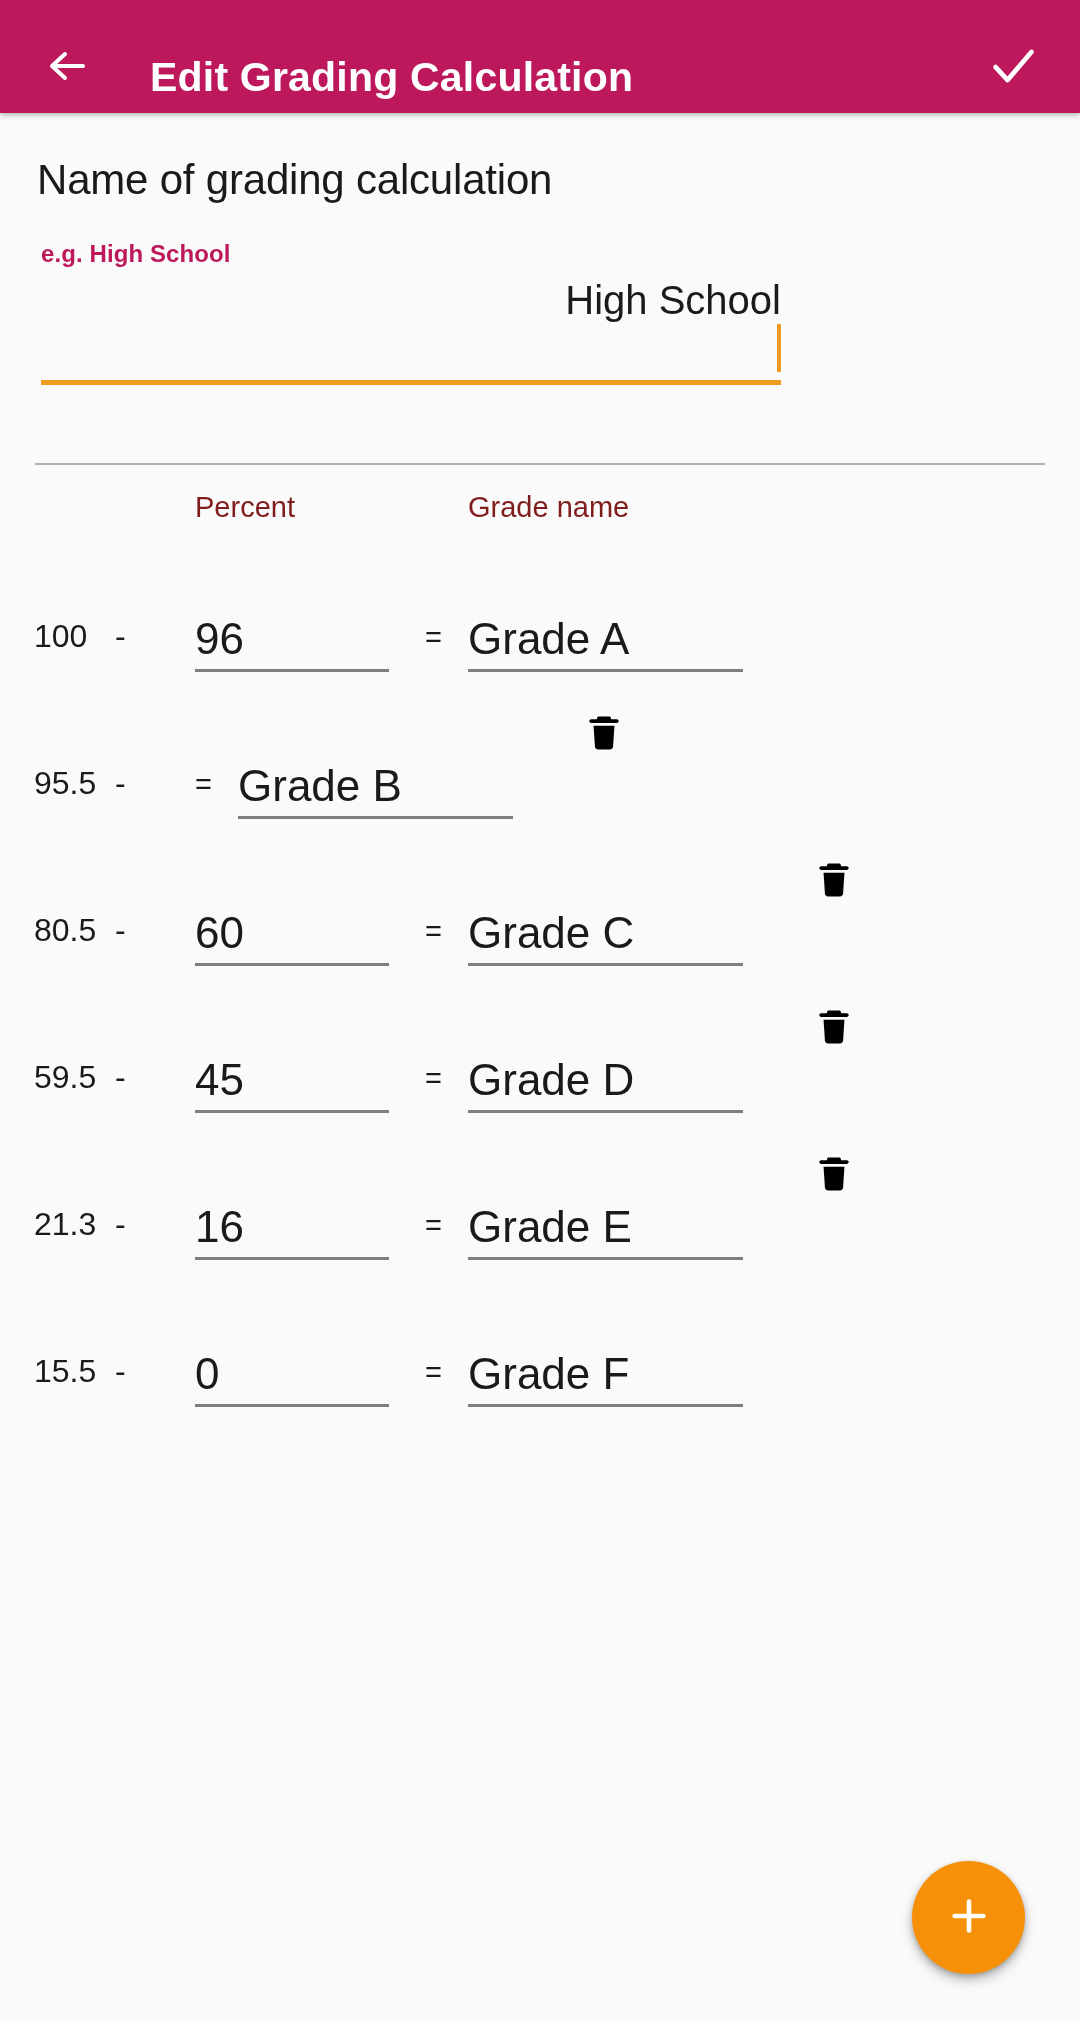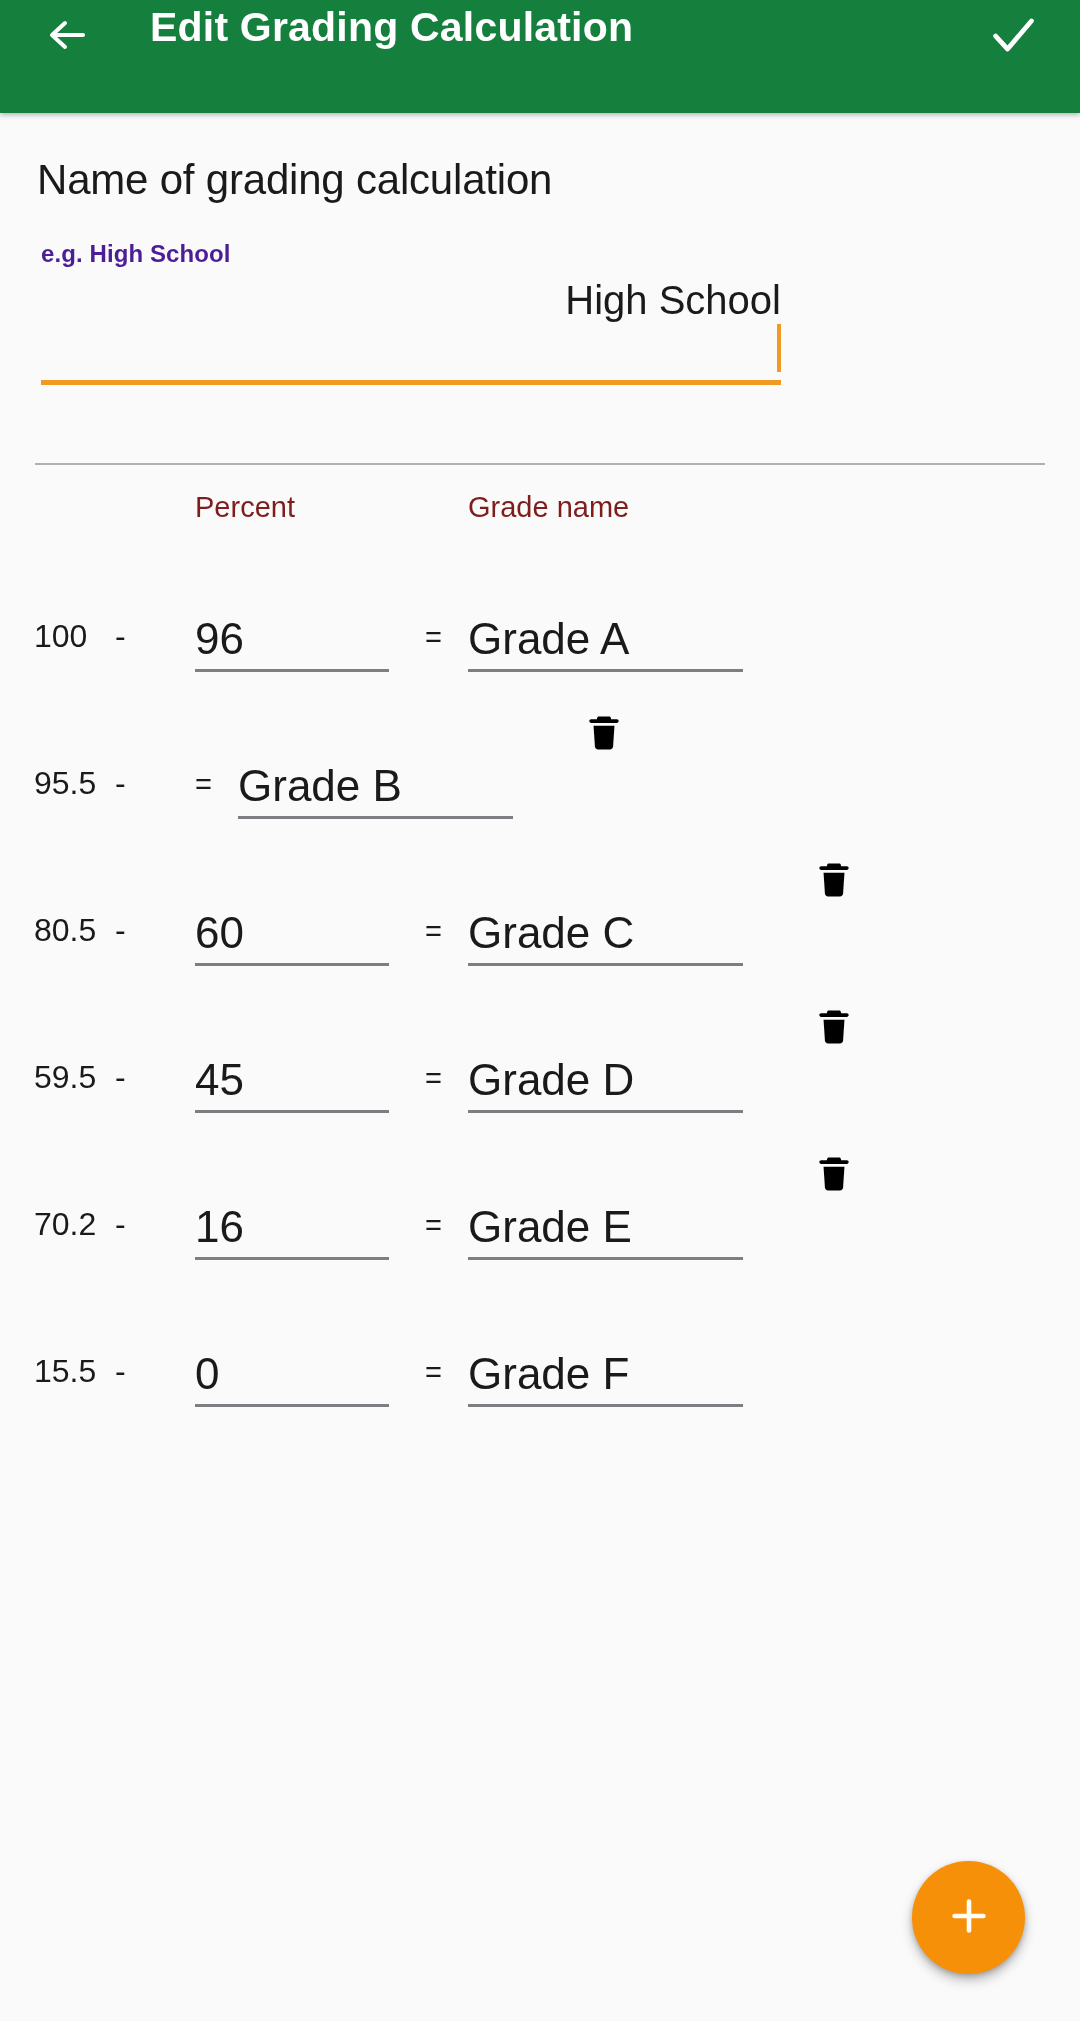--- a/index.html
+++ b/index.html
@@ -12,24 +12,24 @@
     background: #fafafa;
     font-family: "Liberation Sans", sans-serif;
     -webkit-font-smoothing: antialiased;
     overflow: hidden;
     position: relative;
   }
 
   
   .appbar {
     height: 113px;
-    background: #15803d;
-    display: flex;
-    align-items: flex-start;
-    padding: 4px 34px;
+    background: #be185d;
+    display: flex;
+    align-items: flex-end;
+    padding: 12px 34px;
     box-sizing: border-box;
     position: relative;
     box-shadow: 0 2px 5px rgba(0,0,0,0.28);
     z-index: 5;
   }
   .appbar-back {
     width: 66px;
     height: 66px;
     display: flex;
     align-items: center;
@@ -67,21 +67,21 @@
     color: #1a1a1a;
     padding: 43px 0 0 37px;
     letter-spacing: -0.2px;
   }
 
   .name-field-wrap {
     padding: 36px 40px 0 41px;
     position: relative;
   }
   .name-field-label {
-    color: #4c1d95;
+    color: #be185d;
     font-size: 24px;
     font-weight: bold;
     letter-spacing: 0.1px;
   }
   .name-field-row {
     display: flex;
     align-items: flex-end;
     position: relative;
     border-bottom: 5px solid #ef9a21;
     padding-bottom: 6px;
@@ -340,21 +340,21 @@
               <path d="M9.2 3h5.6c.45 0 .8.3.9.7l.2.8H19c.55 0 1 .45 1 1s-.45 1-1 1H5c-.55 0-1-.45-1-1s.45-1 1-1h3.1l.2-.8c.1-.4.45-.7.9-.7z"></path>
               <path d="M6.3 8h11.4l-.75 11.4c-.06.9-.8 1.6-1.7 1.6H8.75c-.9 0-1.64-.7-1.7-1.6L6.3 8z"></path>
             </svg>
           </span>
         </div>
       </div>
     </div>
 
     <div class="row">
       <div class="cell-low">
-        <span class="low-value">70.2</span>
+        <span class="low-value">21.3</span>
         <span class="low-dash">-</span>
       </div>
       <div class="cell-input">
         <div class="input-line">16</div>
       </div>
       <div class="cell-eq">=</div>
       <div class="cell-name">
         <div class="input-line">Grade E</div>
       </div>
       <div class="cell-del">

